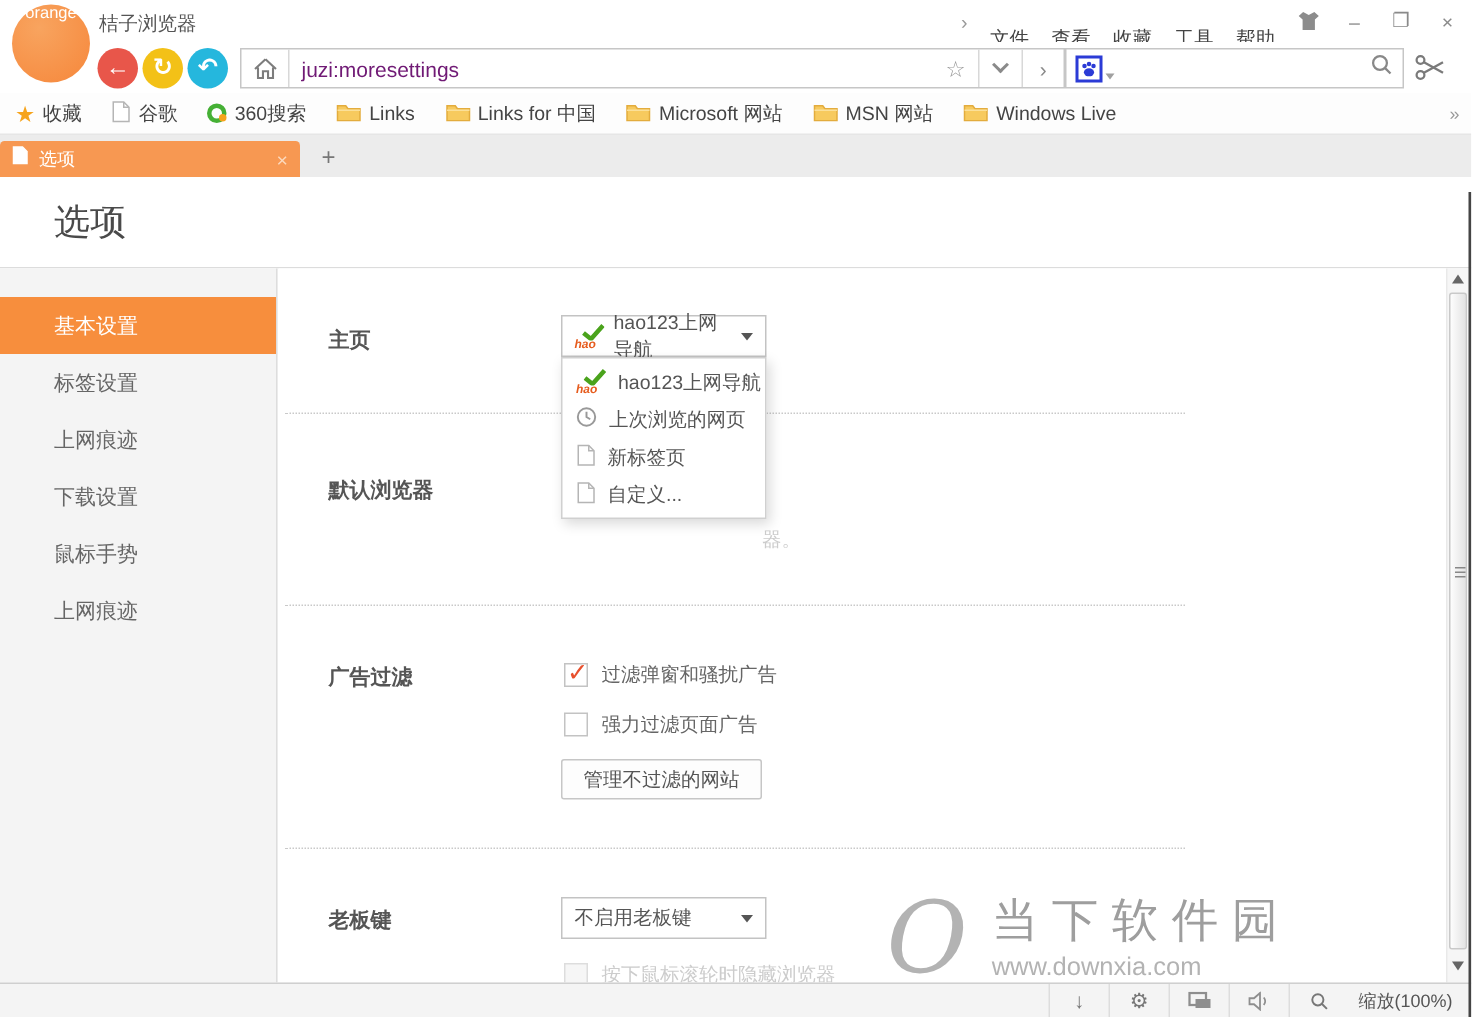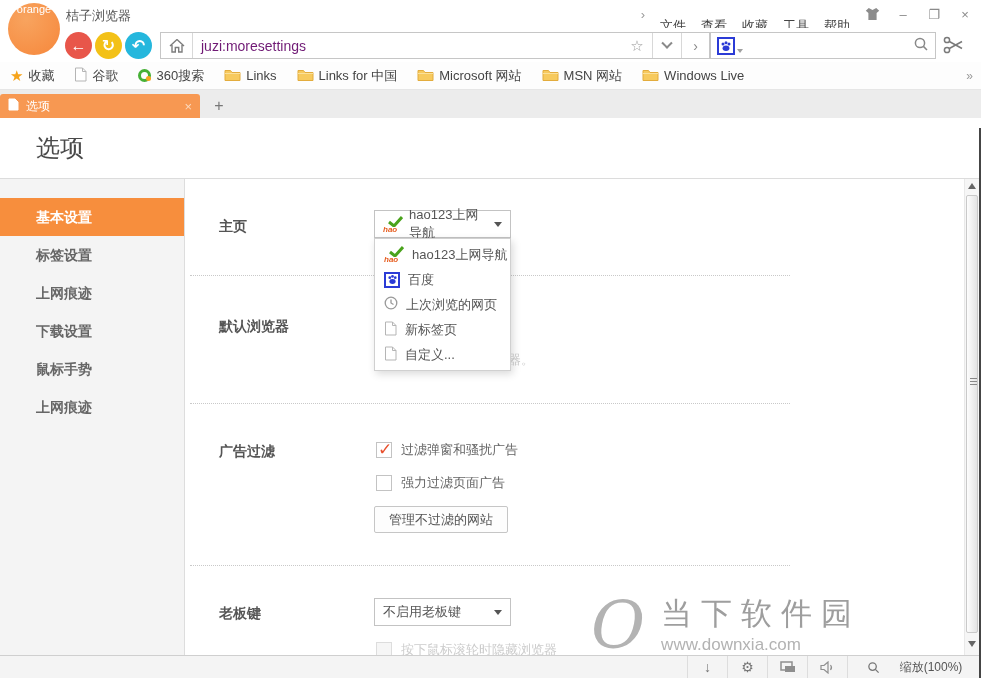--- a/index.html
+++ b/index.html
@@ -68,21 +68,21 @@
 
   
   .pageheader { position:absolute; top:118px; left:0; right:0; height:61px; background:#fff;
     border-bottom:1px solid #dcdcdc; }
   .pagetitle { position:absolute; left:36px; top:14px; font-size:24px; color:#4a4a4a; }
 
   
   .content { position:absolute; top:179px; left:0; right:0; bottom:23px; background:#fff; }
   .sidebar { position:absolute; left:0; top:0; bottom:0; width:185px; background:#f4f4f4;
     border-right:1px solid #ddd; padding-top:19px; }
-  .side-item { height:38px; line-height:38px; padding-left:36px; font-size:14px; color:#666; cursor:pointer;font-weight:bold; }
+  .side-item { height:38px; line-height:38px; padding-left:36px; font-size:14px; color:#666; cursor:pointer; }
   .side-item.selected { background:#f78e3d; color:#fff; }
 
   .main { position:absolute; left:186px; right:17px; top:0; bottom:0; background:#fff; overflow:hidden; }
   .sec-label { position:absolute; left:33px; font-size:14px; font-weight:bold; color:#555; }
   .dotted { position:absolute; left:4px; width:600px; border-top:1px dotted #c9c9c9; }
 
   .selectbox { position:absolute; left:188px; width:137px; height:28px; border:1px solid #c3c3c3;
     background:#fff; display:flex; align-items:center; padding:0 8px; gap:6px; font-size:13px; color:#555; }
   .caret { width:0; height:0; border-left:4px solid transparent; border-right:4px solid transparent;
     border-top:5px solid #555; margin-left:auto; }
@@ -117,21 +117,21 @@
   .sb-grip div { height:1px; background:#888; margin-bottom:2px; }
   .sb-down { position:absolute; bottom:8px; left:3px; width:0; height:0;
     border-left:4px solid transparent; border-right:4px solid transparent; border-top:6px solid #666; }
 
   
   .statusbar { position:absolute; bottom:0; left:0; right:0; height:23px; background:#f4f4f4;
     border-top:1px solid #cfcfcf; }
   .sb-cells { position:absolute; right:0; top:0; bottom:0; display:flex; }
   .sb-cell { width:40px; border-left:1px solid #ddd; display:flex; align-items:center;
     justify-content:center; color:#777; font-size:14px; }
-  .sb-zoom { width:134px; gap:20px; font-size:12px; color:#555; }
+  .sb-zoom { width:122px; gap:20px; font-size:12px; color:#555; }
 
   
   .watermark { position:absolute; right:0; bottom:23px; width:390px; height:62px; overflow:hidden;
     display:flex; align-items:flex-end; z-index:2; pointer-events:none; }
   .wm-o { font-family:"DejaVu Serif","Liberation Serif",serif; font-style:italic; font-size:66px;
     line-height:58px; color:#b3b3b3; }
   .wm-col { display:flex; flex-direction:column; margin-left:16px; }
   .wm-title { font-size:31px; color:#9e9e9e; letter-spacing:9px; white-space:nowrap; }
   .wm-url { font-size:17px; color:#b3b3b3; white-space:nowrap; }
   .right-border { position:absolute; right:0; top:128px; bottom:0; width:2px; background:#454545; z-index:30; }
@@ -309,31 +309,20 @@
         <div class="dd-item">
           <span class="hao-icon">
             <svg width="15" height="11" viewBox="0 0 15 11">
                 <path d="M1 6 L6 10 L14 1" fill="none" stroke="#4aa31c" stroke-width="3"></path>
               </svg>
               <b>hao</b>
           </span>
           <span>hao123上网导航</span>
         </div>
         <div class="dd-item">
-          <span class="paw-box" style="width:16px;height:16px">
-            <svg width="11" height="11" viewBox="0 0 12 12" fill="#2b3bd6">
-                <circle cx="3" cy="4" r="1.5"></circle>
-                <circle cx="6" cy="2.7" r="1.5"></circle>
-                <circle cx="9" cy="4" r="1.5"></circle>
-                <ellipse cx="6" cy="8.2" rx="3.4" ry="2.7"></ellipse>
-              </svg>
-          </span>
-          <span>百度</span>
-        </div>
-        <div class="dd-item">
           <span><svg width="14" height="14" viewBox="0 0 14 14">
                 <circle cx="7" cy="7" r="5.8" fill="none" stroke="#999" stroke-width="1.3"></circle>
                 <path d="M7 3.5 V7 L9.5 8.5" fill="none" stroke="#999" stroke-width="1.3"></path>
               </svg></span>
           <span>上次浏览的网页</span>
         </div>
         <div class="dd-item">
           <span><svg width="13" height="15" viewBox="0 0 13 15">
                 <path d="M1.5 1 h7 l3.5 3.5 v9.5 h-10.5 z" fill="#fff" stroke="#b5b5b5"></path>
                 <path d="M8.5 1 v3.5 h3.5" fill="none" stroke="#b5b5b5"></path>

